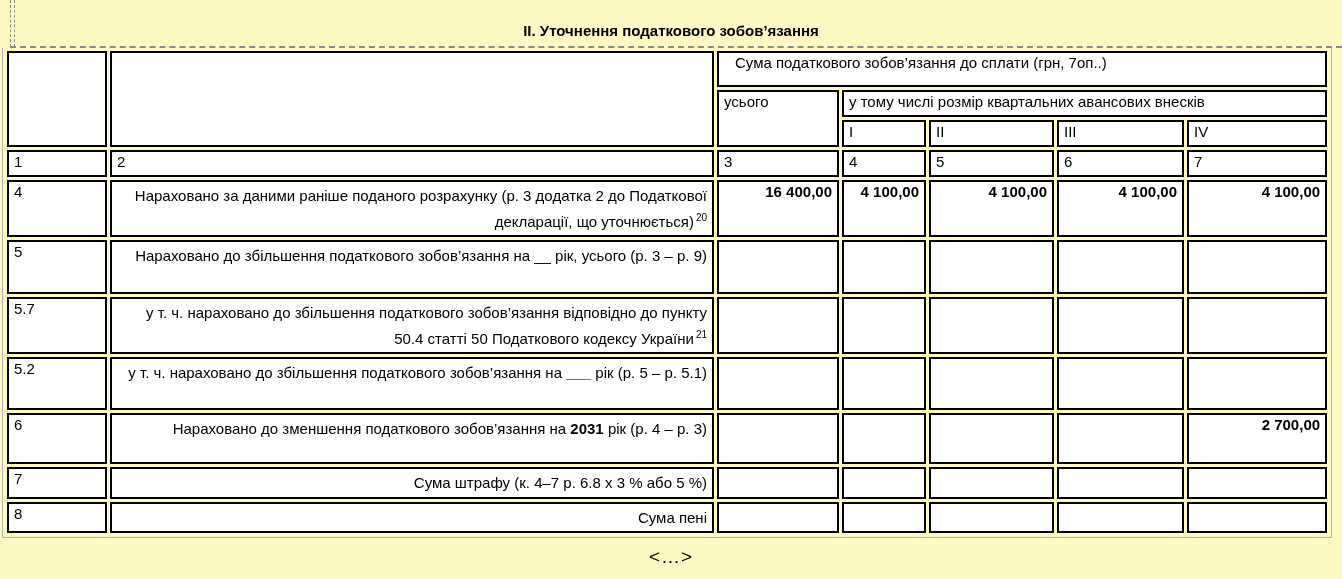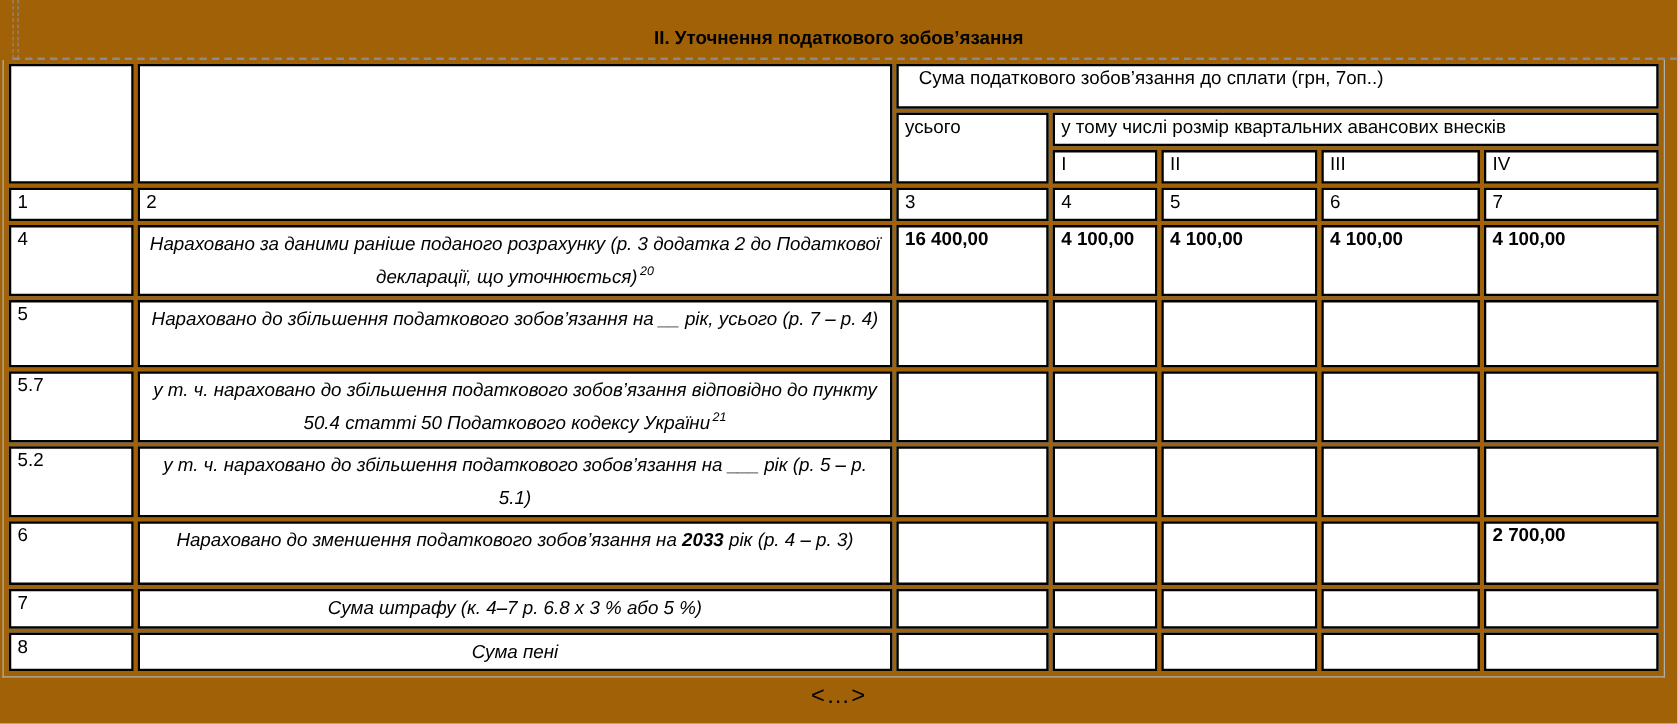--- a/index.html
+++ b/index.html
@@ -6,21 +6,21 @@
     margin: 0;
     padding: 0;
     background: #ffffff;
     font-family: "Liberation Sans", "DejaVu Sans", sans-serif;
     color: #000;
   }
   .page {
     position: relative;
     width: 1342px;
     height: 579px;
-    background: #a16207;
+    background: #fef9c3;
     overflow: hidden;
   }
   
   .boundary-vlines {
     position: absolute;
     left: 10px;
     top: 0;
     width: 3px;
     height: 47px;
     border-left: 1px dashed #8a8a8a;
@@ -76,22 +76,22 @@
   tr.r-num> td { height: 27px; }
   tr.r4   > td { height: 56px; }
   tr.r5   > td { height: 54px; }
   tr.r51  > td { height: 53px; }
   tr.r52  > td { height: 53px; margin-left: 40px; }
   tr.r6   > td { height: 51px; }
   tr.r7   > td { height: 26px; }
   tr.r8   > td { height: 27px; }
   td.hdr    { text-align: left; }
   td.rownum { text-align: left; }
-  td.desc   { text-align: center; line-height: 1.7; padding: 2px 8px; font-style: italic; }
-  td.val    { text-align: left; font-weight: bold; }
+  td.desc   { text-align: right; line-height: 1.7; padding: 2px 8px; }
+  td.val    { text-align: right; font-weight: bold; }
   td.desc b { font-weight: bold; }
   td.desc sup { font-size: 10px; margin-left: 2px; }
   td.desc sup:empty, td.desc b:empty { display: none; }
   .continuation {
     position: absolute;
     top: 546px;
     left: 0;
     width: 100%;
     text-align: center;
     font-size: 19px;
@@ -151,21 +151,21 @@
         <td class="desc"><span>Нарахов­ано за даними раніше поданого розрахунку (р. 3 додатка 2 до Податкової декларації, що уточнюється)</span><span></span><sup>20</sup></td>
         <td class="val">16 400,00</td>
         <td class="val">4 100,00</td>
         <td class="val">4 100,00</td>
         <td class="val">4 100,00</td>
         <td class="val">4 100,00</td>
       </tr>
 
       <tr class="r5">
         <td class="rownum">5</td>
-        <td class="desc"><span>Нараховано до збільшення податкового зобов’язання на __ рік, усього (р. 7 – р. 4)</span><span></span></td>
+        <td class="desc"><span>Нараховано до збільшення податкового зобов’язання на __ рік, усього (р. 3 – р. 9)</span><span></span></td>
         <td class="val"></td>
         <td class="val"></td>
         <td class="val"></td>
         <td class="val"></td>
         <td class="val"></td>
       </tr>
 
       <tr class="r51">
         <td class="rownum">5.7</td>
         <td class="desc"><span>у т. ч. нараховано до збільшення податкового зобов’язання відповідно до пункту 50.4 статті 50 Податкового кодексу України</span><span></span><sup>21</sup></td>
@@ -181,21 +181,21 @@
         <td class="desc"><span>у т. ч. нараховано до збільшення податкового зобов’язання на </span><b>___</b><span> рік (р. 5 – р. 5.1)</span></td>
         <td class="val"></td>
         <td class="val"></td>
         <td class="val"></td>
         <td class="val"></td>
         <td class="val"></td>
       </tr>
 
       <tr class="r6">
         <td class="rownum">6</td>
-        <td class="desc"><span>Нараховано до зменшення податкового зобов’язання на </span><b>2033</b><span> рік (р. 4 – р. 3)</span></td>
+        <td class="desc"><span>Нараховано до зменшення податкового зобов’язання на </span><b>2031</b><span> рік (р. 4 – р. 3)</span></td>
         <td class="val"></td>
         <td class="val"></td>
         <td class="val"></td>
         <td class="val"></td>
         <td class="val">2 700,00</td>
       </tr>
 
       <tr class="r7">
         <td class="rownum">7</td>
         <td class="desc"><span>Сума штрафу (к. 4–7 р. 6.8 х 3 % або 5 %)</span><span></span></td>

